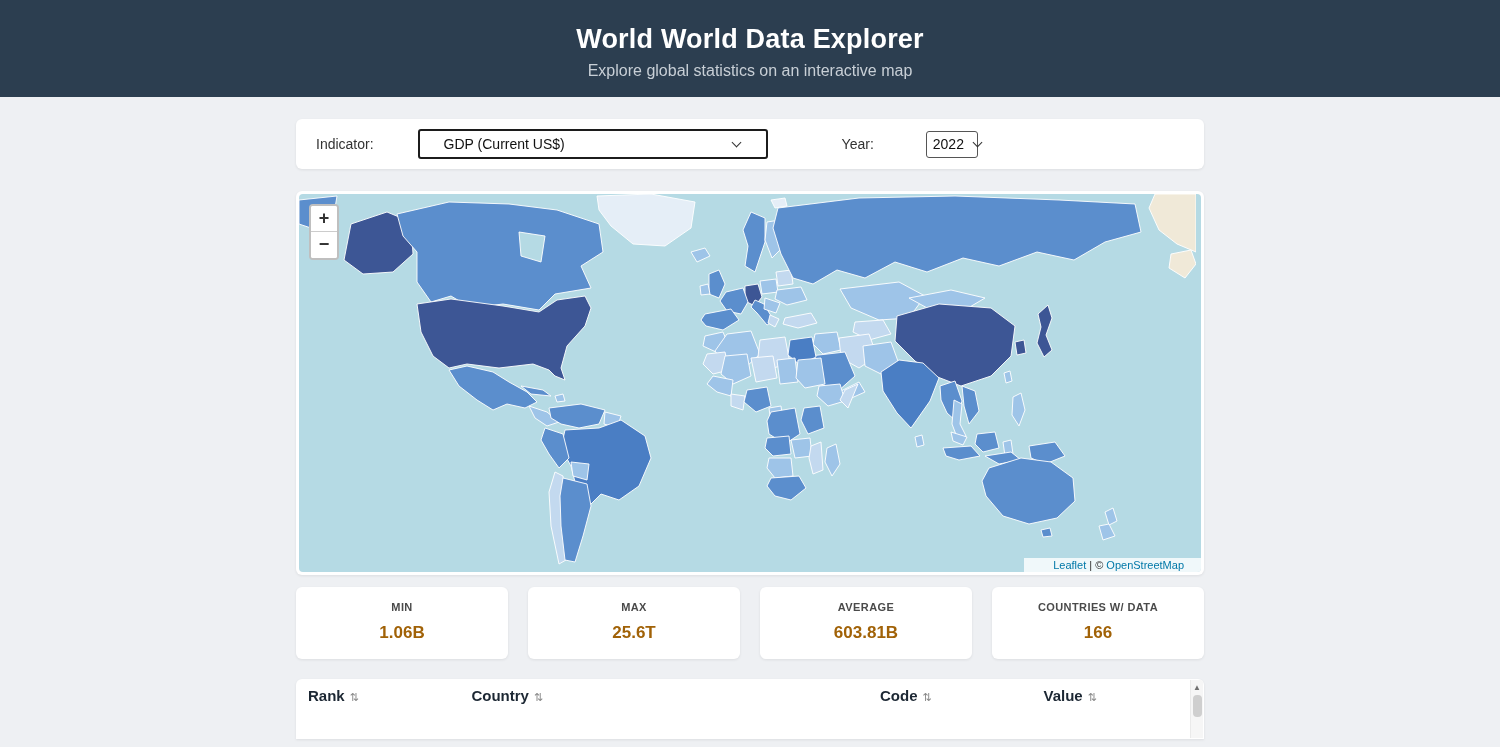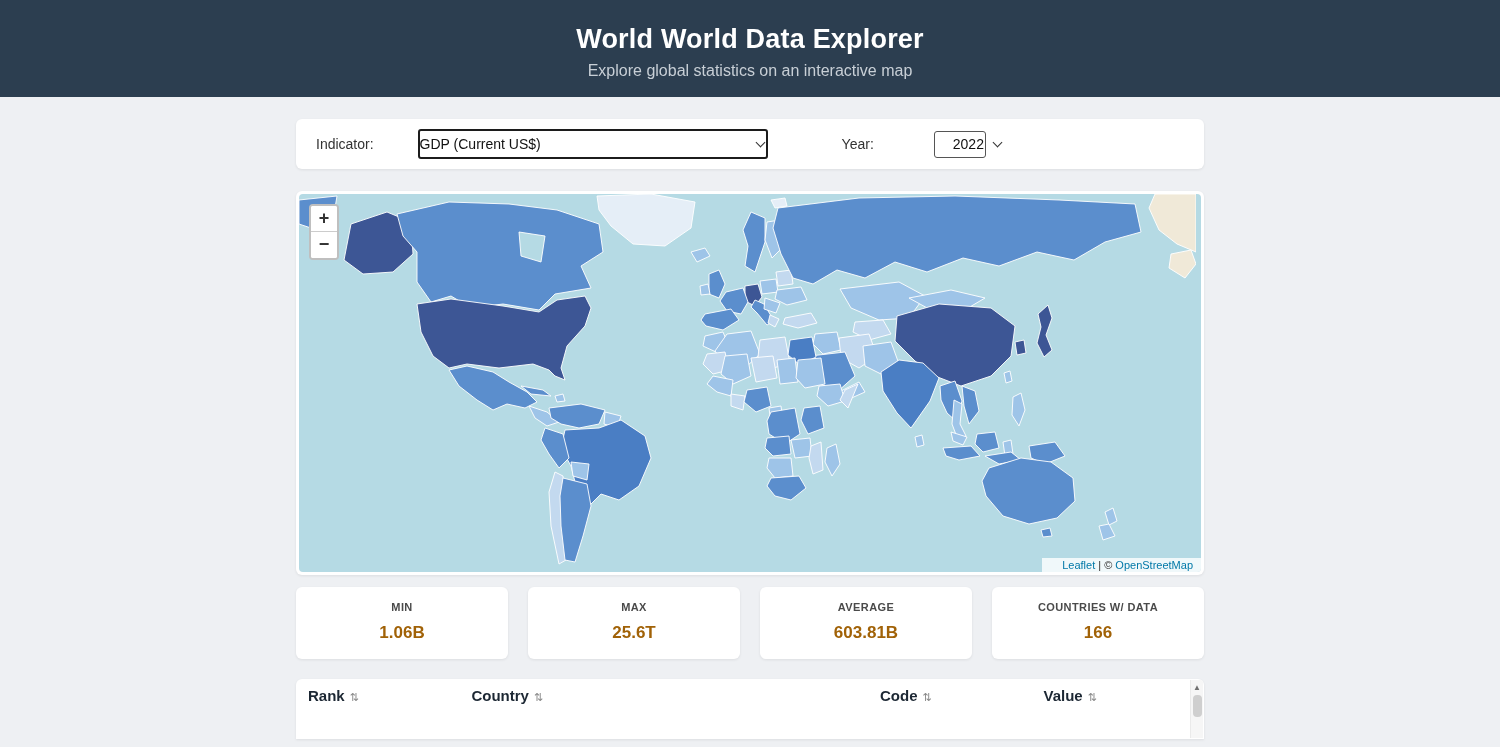--- a/index.html
+++ b/index.html
@@ -33,44 +33,44 @@
   .controls label { font-size:14px; color:#333; }
   .select {
     position:relative; display:flex; align-items:center; justify-content:space-between;
     background:#fff; font-size:14px; color:#111; cursor:pointer;
   }
   .select .caret {
     width:7px; height:7px; border-right:1.6px solid #333; border-bottom:1.6px solid #333;
     transform:rotate(45deg); margin:-3px 2px 0 10px; flex:0 0 auto;
   }
   .indicator-select {
-    margin-left:8px; width:350px; height:30px; border:2px solid #1c1c1c; border-radius:3px; padding:0 0;
+    margin-left:8px; width:350px; height:30px; border:2px solid #1c1c1c; border-radius:3px; padding:0 24px;
   }
   .year-label { margin-left:38px; }
   .year-select {
-    margin-left:24px; width:52px; height:27px; border:1.5px solid #555; border-radius:3px; padding:0 18px;
+    margin-left:16px; width:52px; height:27px; border:1.5px solid #555; border-radius:3px; padding:0 6px;
   }
   
   .map-card { margin-top:22px; padding:3px; }
   .map {
     position:relative; height:378px; background:#b5dae4; border-radius:4px; overflow:hidden;
   }
   .map svg { position:absolute; left:0; top:0; }
   .zoom-ctl {
     position:absolute; left:10px; top:10px; z-index:5;
     border:2px solid rgba(0,0,0,.25); border-radius:4px; overflow:hidden; background:#fff;
   }
   .zoom-btn {
     width:26px; height:26px; line-height:24px; text-align:center;
     font-size:18px; font-weight:700; color:#333; background:#fff; cursor:pointer;
   }
   .zoom-btn:first-child { border-bottom:1px solid #ccc; }
   .attribution {
     position:absolute; right:0; bottom:0; z-index:5;
-    background:rgba(255,255,255,.8); font-size:11px; color:#333; padding:1px 8px;
+    background:rgba(255,255,255,.8); font-size:11px; color:#333; padding:1px 17px;
     display:flex; align-items:center; gap:3px;
   }
   .attribution a { color:#0078a8; text-decoration:none; }
   .flag { display:inline-block; width:9px; height:7px; }
   .flag .b { background:#4a7fd4; height:3.5px; }
   .flag .y { background:#ffd500; height:3.5px; }
   
   .d  { fill:#3d5695; }
   .md { fill:#4a7ec4; }
   .m  { fill:#5b8ecd; }

